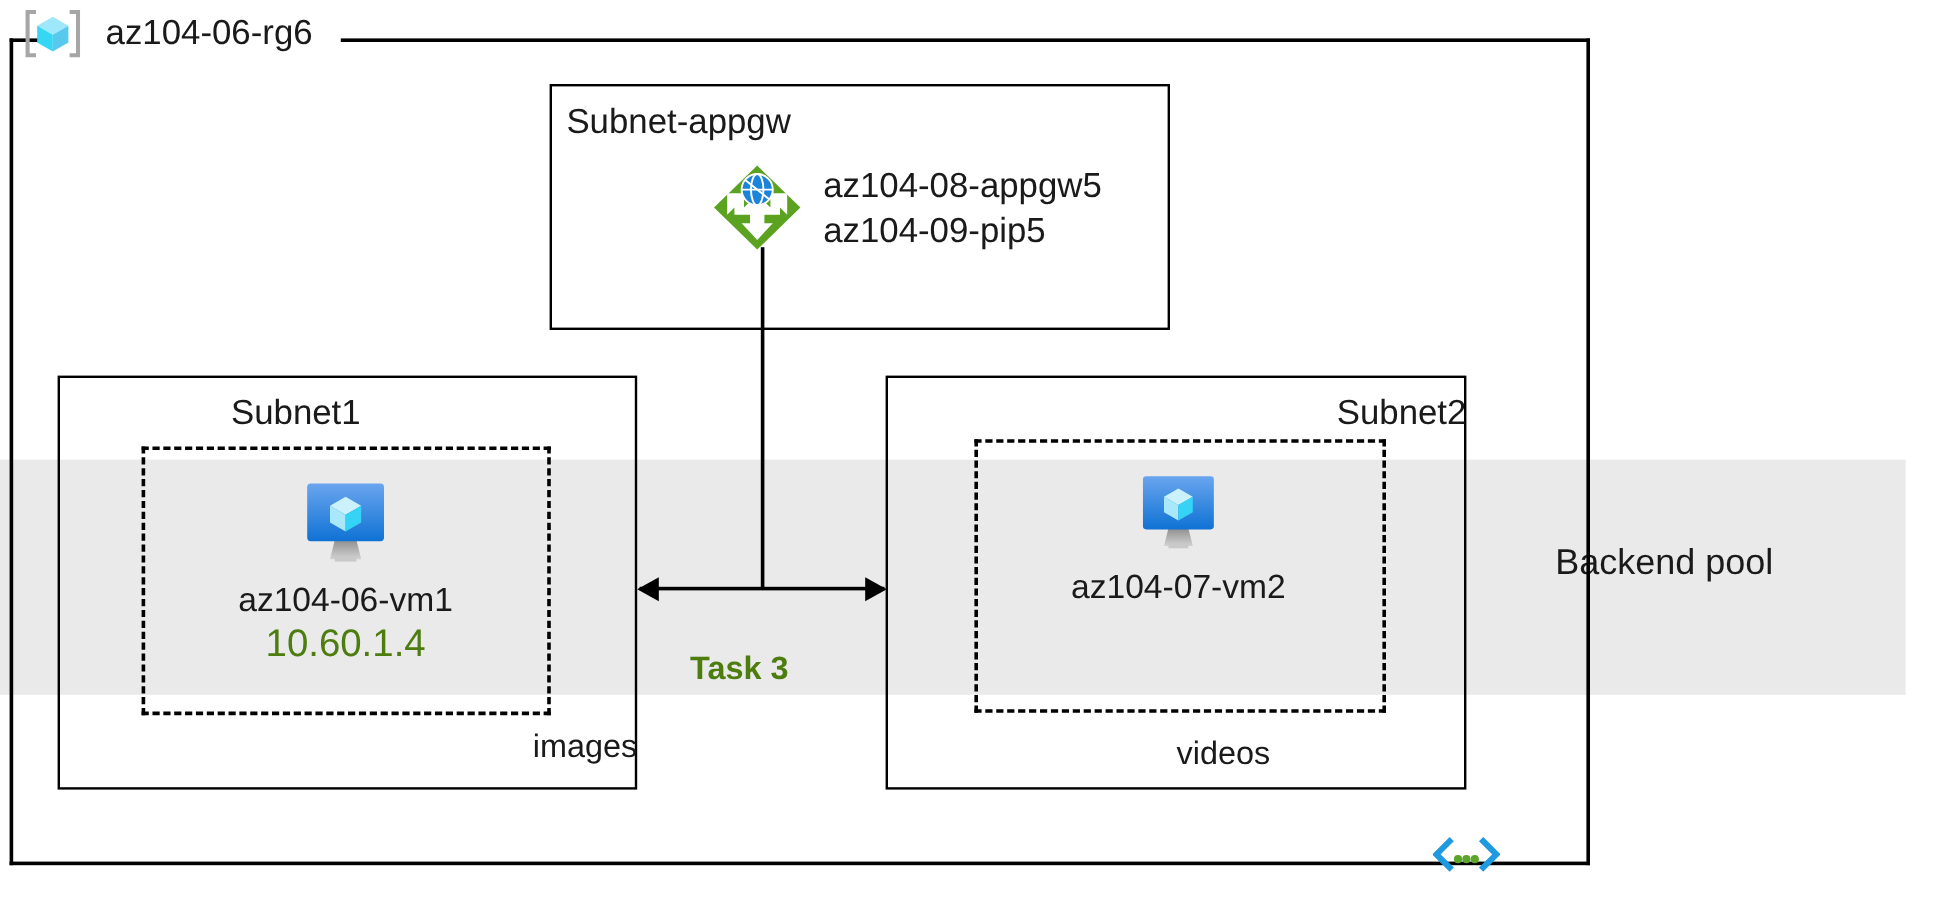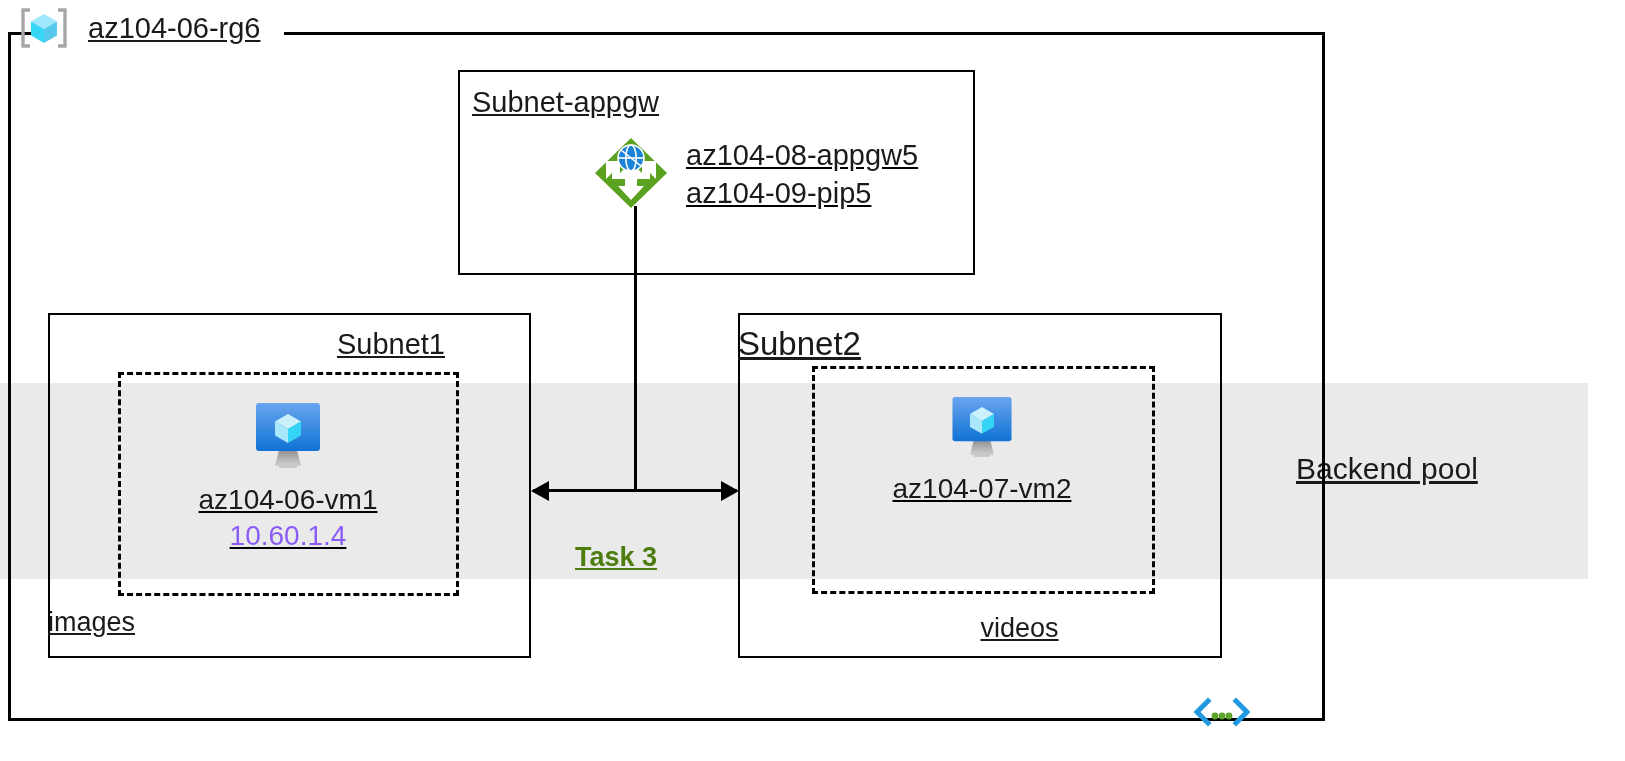--- a/index.html
+++ b/index.html
@@ -1,20 +1,20 @@
 <!DOCTYPE html>
 <html><head>
 <meta charset="utf-8">
 <style>
   html,body{margin:0;padding:0;background:#ffffff;}
   body{width:1625px;height:761px;overflow:hidden;
        font-family:"Liberation Sans","DejaVu Sans",sans-serif;color:#000;}
   #stage{position:relative;width:1625px;height:761px;background:#fff;}
 
-  .abs{position:absolute;text-decoration:underline;}
+  .abs{position:absolute;}
 
   
   #backend-band{left:0;top:383px;width:1588px;height:196px;background:#eaeaea;}
   #backend-pool-label{left:1296px;top:452px;width:300px;
       font-size:30px;line-height:34px;color:#1a1a1a;white-space:nowrap;}
 
   
   .rg-edge{background:#000;}
   #rg-top-left{left:8px;top:32px;width:32px;height:3px;}
   #rg-top-right{left:284px;top:32px;width:1041px;height:3px;}
@@ -25,42 +25,42 @@
   
   #rg-icon{left:18px;top:6px;width:52px;height:44px;}
   #rg-label{left:88px;top:10px;font-size:29px;line-height:36px;white-space:nowrap;color:#1a1a1a;}
 
   
   .box{border:2.5px solid #000;background:transparent;box-sizing:border-box;}
   #subnet-appgw-box{left:458px;top:70px;width:517px;height:205px;}
   #subnet-appgw-label{left:472px;top:84px;font-size:29px;line-height:36px;white-space:nowrap;color:#1a1a1a;}
 
   #subnet1-box{left:48px;top:313px;width:483px;height:345px;}
-  #subnet1-label{left:48px;top:326px;width:397px;text-align:right;
+  #subnet1-label{left:48px;top:326px;width:397px;text-align:center;
       font-size:29px;line-height:36px;color:#1a1a1a;}
-  #subnet1-sub-label{left:48px;top:605px;width:483px;text-align:left;
+  #subnet1-sub-label{left:48px;top:605px;width:483px;text-align:right;
       font-size:27px;line-height:34px;color:#1a1a1a;}
 
   #subnet2-box{left:738px;top:313px;width:484px;height:345px;}
-  #subnet2-label{left:738px;top:326px;width:484px;text-align:left;
-      font-size:33px;line-height:36px;color:#1a1a1a;}
+  #subnet2-label{left:738px;top:326px;width:484px;text-align:right;
+      font-size:29px;line-height:36px;color:#1a1a1a;}
   #subnet2-sub-label{left:738px;top:611px;width:563px;text-align:center;
       font-size:27px;line-height:34px;color:#1a1a1a;}
 
   
   .dashed-box{border:3px dashed #000;box-sizing:border-box;background:transparent;}
   #nic1-box{left:118px;top:372px;width:341px;height:224px;}
   #nic2-box{left:812px;top:366px;width:343px;height:228px;}
 
   
   .vm-wrap{text-align:center;}
   #vm1-wrap{left:138px;top:398px;width:300px;}
   #vm2-wrap{left:832px;top:392px;width:300px;}
   .vm-name{font-size:28px;line-height:36px;color:#1a1a1a;}
-  .vm-ip{font-size:28px;line-height:36px;color:#8b5cf6;}
+  .vm-ip{font-size:32px;line-height:36px;color:#4d7c0f;}
   .vm-icon{display:block;margin:0 auto 12px auto;}
 
   
   #appgw-row{left:592px;top:136px;display:flex;align-items:flex-start;}
   #appgw-texts{margin-left:16px;}
   .appgw-text{font-size:29px;line-height:38px;white-space:nowrap;color:#1a1a1a;}
 
   
   #conn-vertical{left:634px;top:206px;width:3px;height:285px;background:#000;}
   #conn-horizontal{left:533px;top:489px;width:204px;height:3px;background:#000;}

